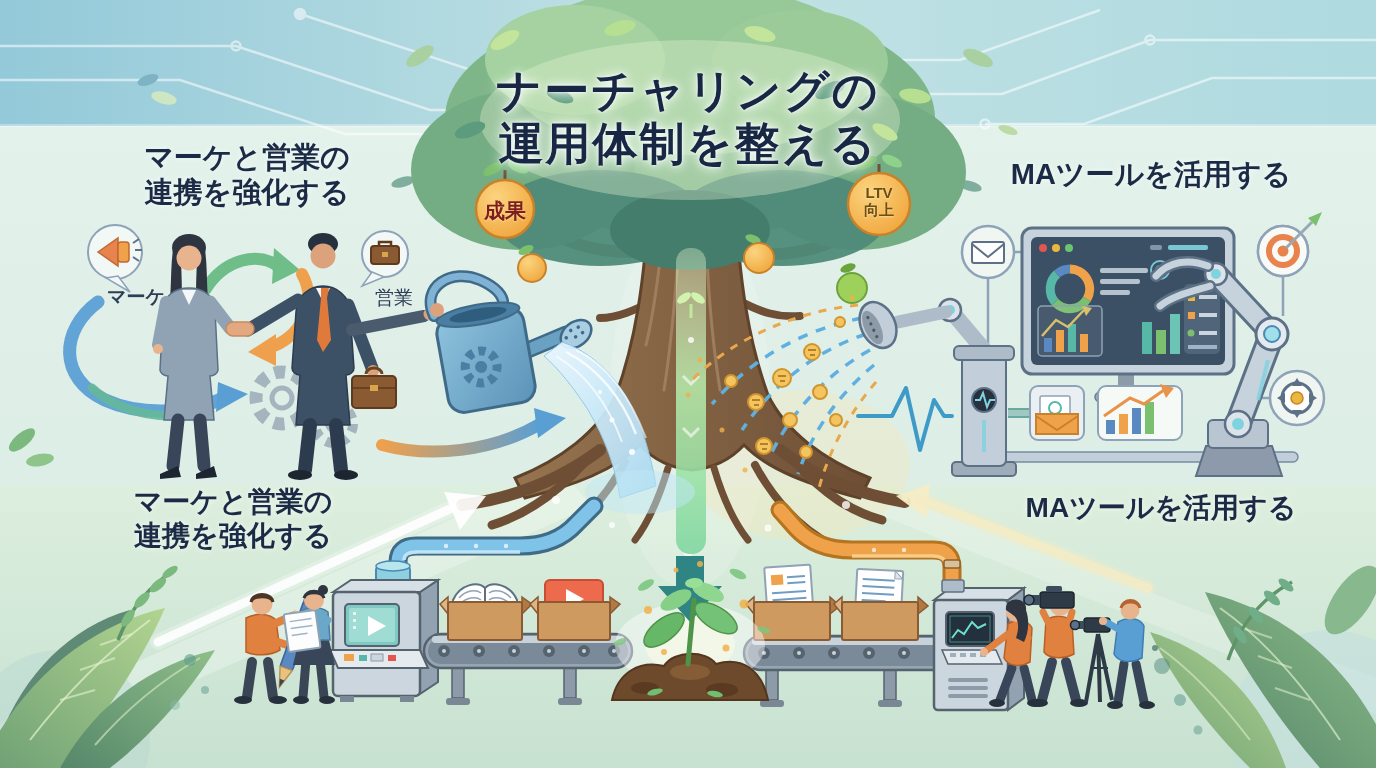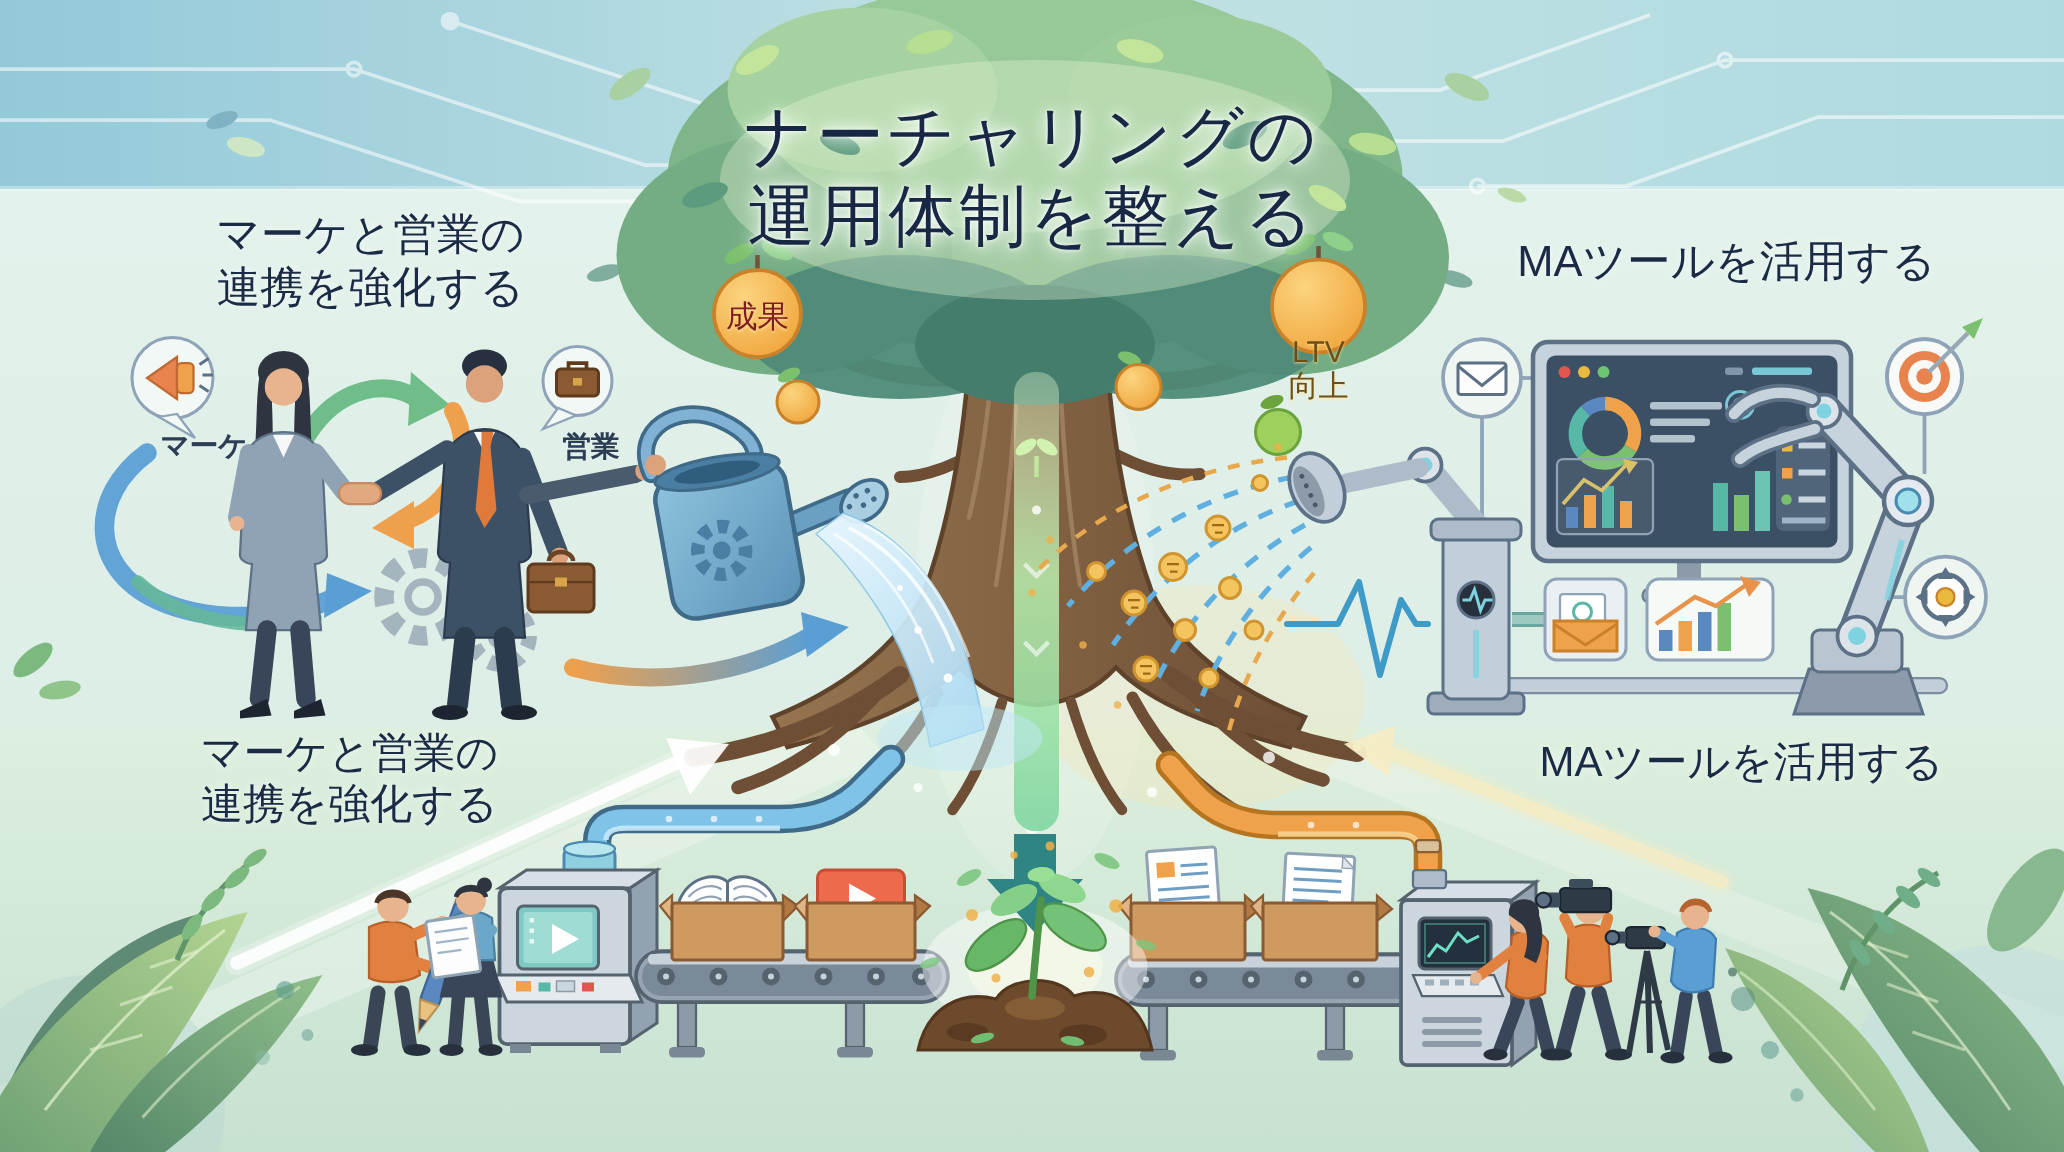--- a/index.html
+++ b/index.html
@@ -1,29 +1,29 @@
 <!DOCTYPE html>
 <html><head>
 <meta charset="utf-8">
 <style>
   html,body{margin:0;padding:0;background:#cfe4da;font-family:"Liberation Sans","DejaVu Sans",sans-serif;}
   .stage{position:relative;width:1376px;height:768px;overflow:hidden;}
   .stage svg{position:absolute;left:0;top:0;}
-  .txt{position:absolute;transform:translateX(-50%);text-align:center;white-space:nowrap;color:#1b2b45;font-weight:400;}
+  .txt{position:absolute;transform:translateX(-50%);text-align:center;white-space:nowrap;color:#1b2b45;font-weight:700;}
   .t-title{left:688px;top:64px;font-size:45px;line-height:1.18;letter-spacing:2px;color:#182844;
            text-shadow:0 0 3px #fff,0 0 10px rgba(255,255,255,.95),0 2px 16px rgba(230,248,235,.9);}
   .t-topleft{left:247px;top:140px;font-size:29px;line-height:1.2;text-shadow:0 0 6px rgba(255,255,255,.75);}
   .t-topright{left:1151px;top:155px;font-size:29px;text-shadow:0 0 6px rgba(255,255,255,.75);}
   .t-midleft{left:233px;top:485px;font-size:28px;line-height:1.22;text-shadow:0 0 6px rgba(255,255,255,.7);}
   .t-midright{left:1161px;top:489px;font-size:28px;text-shadow:0 0 6px rgba(255,255,255,.7);}
   .t-bottom{left:688px;top:712px;font-size:29px;text-shadow:0 0 6px rgba(255,255,255,.8);}
   .t-fruit-a{left:505px;top:197px;font-size:21px;color:#7f1d1d;text-shadow:0 1px 2px rgba(255,230,170,.8);}
-  .t-fruit-ltv{left:879px;top:184px;font-size:20px;line-height:1.15;color:#6e4e12;text-shadow:0 1px 2px rgba(255,230,170,.8);margin-top:40px;}
+  .t-fruit-ltv{left:879px;top:184px;font-size:15px;line-height:1.15;color:#6e4e12;text-shadow:0 1px 2px rgba(255,230,170,.8);}
   .t-marke{left:136px;top:284px;font-size:19px;font-weight:700;color:#2c3d55;}
-  .t-eigyo{left:394px;top:285px;font-size:19px;font-weight:700;color:#2c3d55;}
+  .t-eigyo{left:394px;top:285px;font-size:19px;font-weight:400;color:#2c3d55;}
 </style>
 </head>
 <body>
 
 <div class="stage">
 <svg width="1376" height="768" viewBox="0 0 1376 768">
   <defs>
     <linearGradient id="bgTop" x1="0" y1="0" x2="1" y2="0">
       <stop offset="0" stop-color="#93c9d9"></stop>
           <stop offset="0.5" stop-color="#c2e2e4"></stop>

